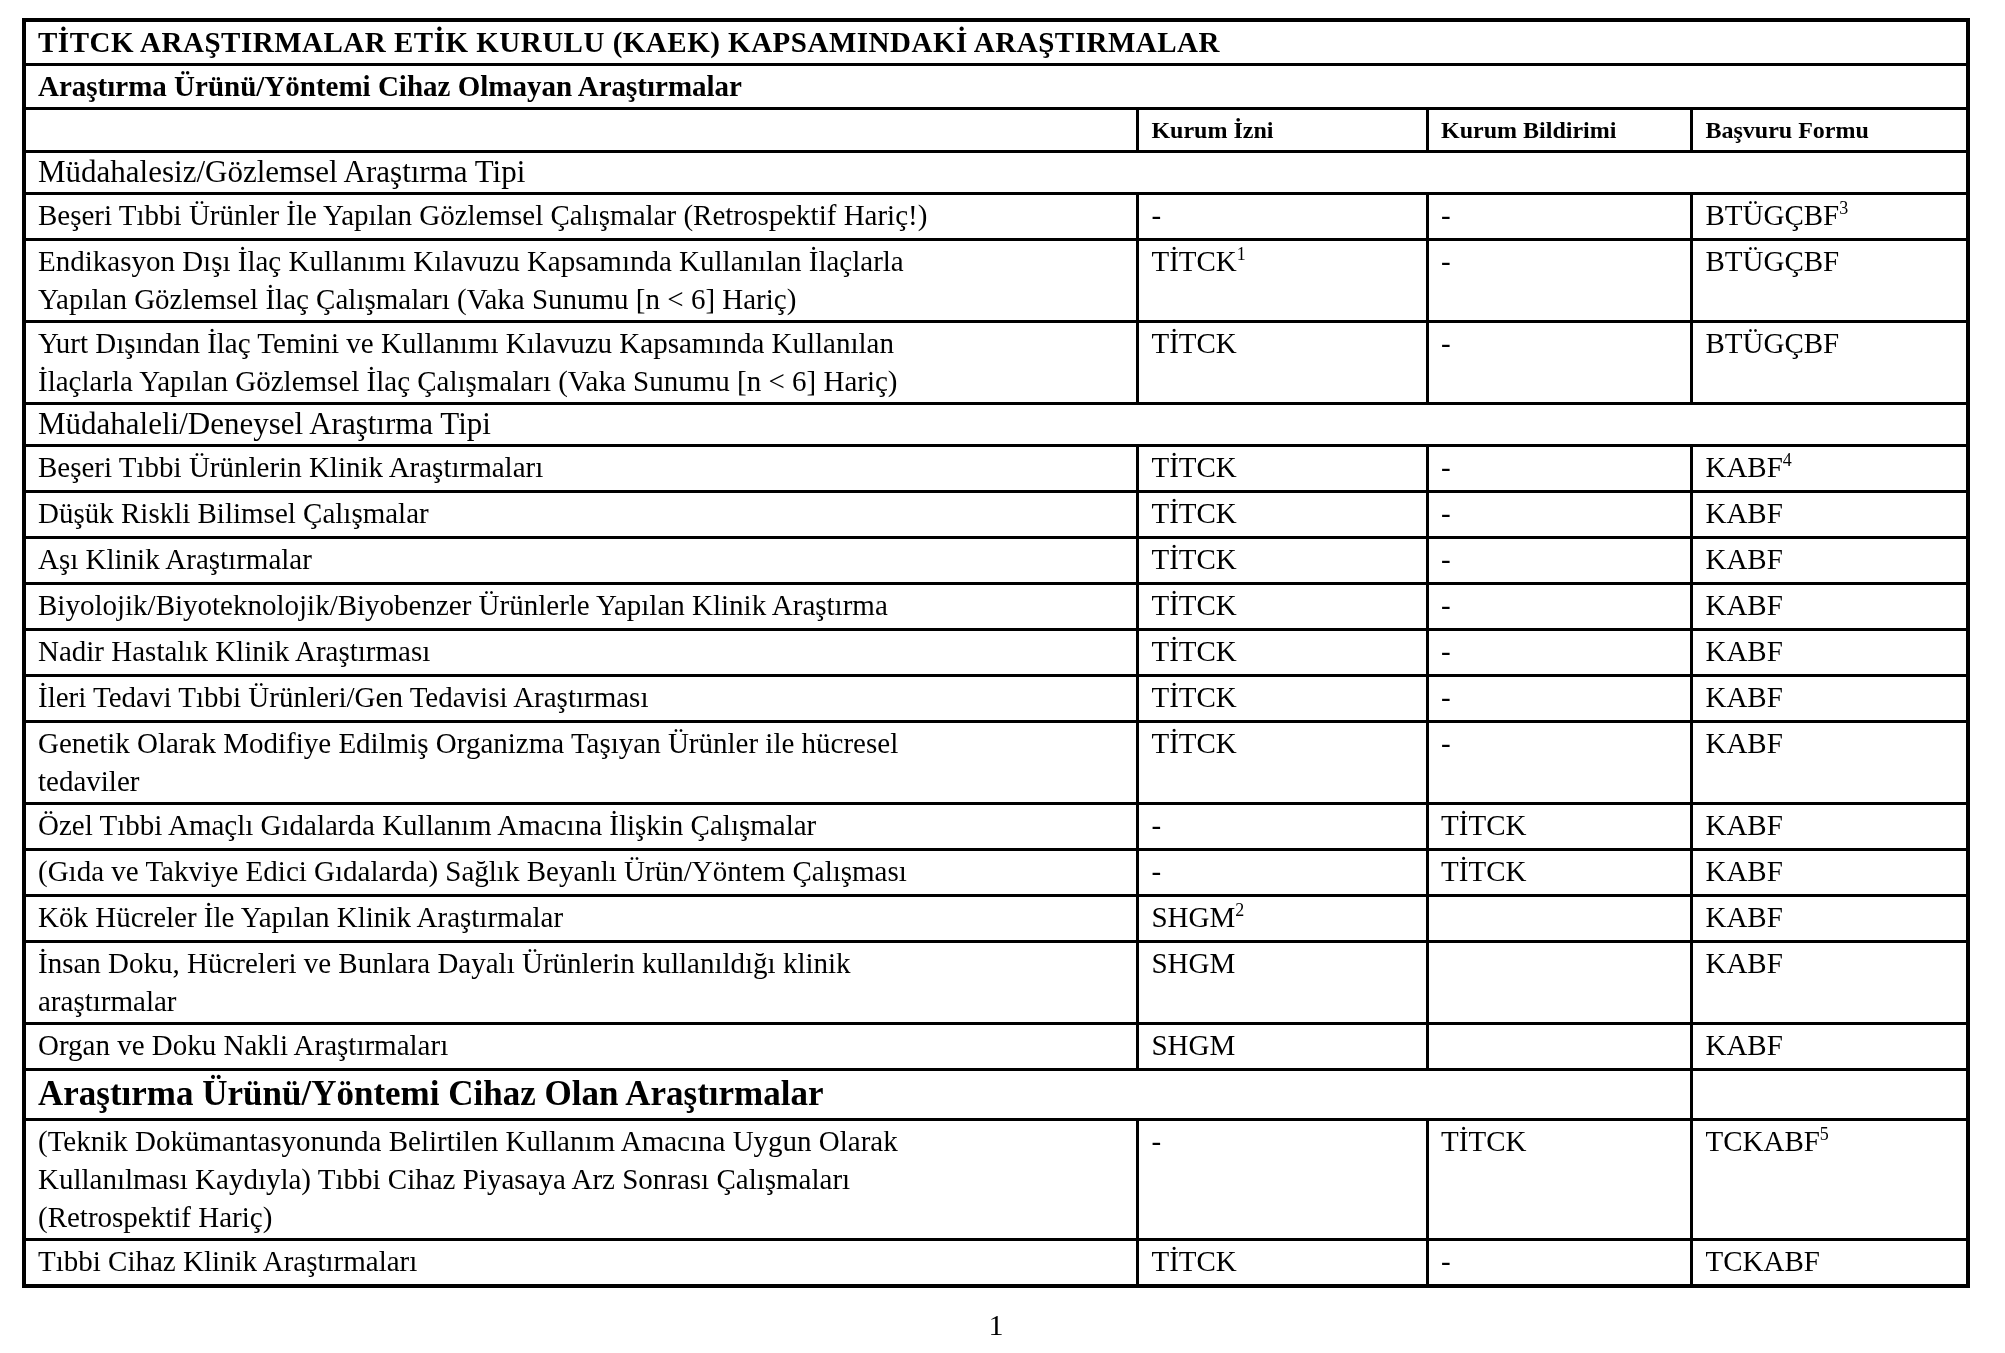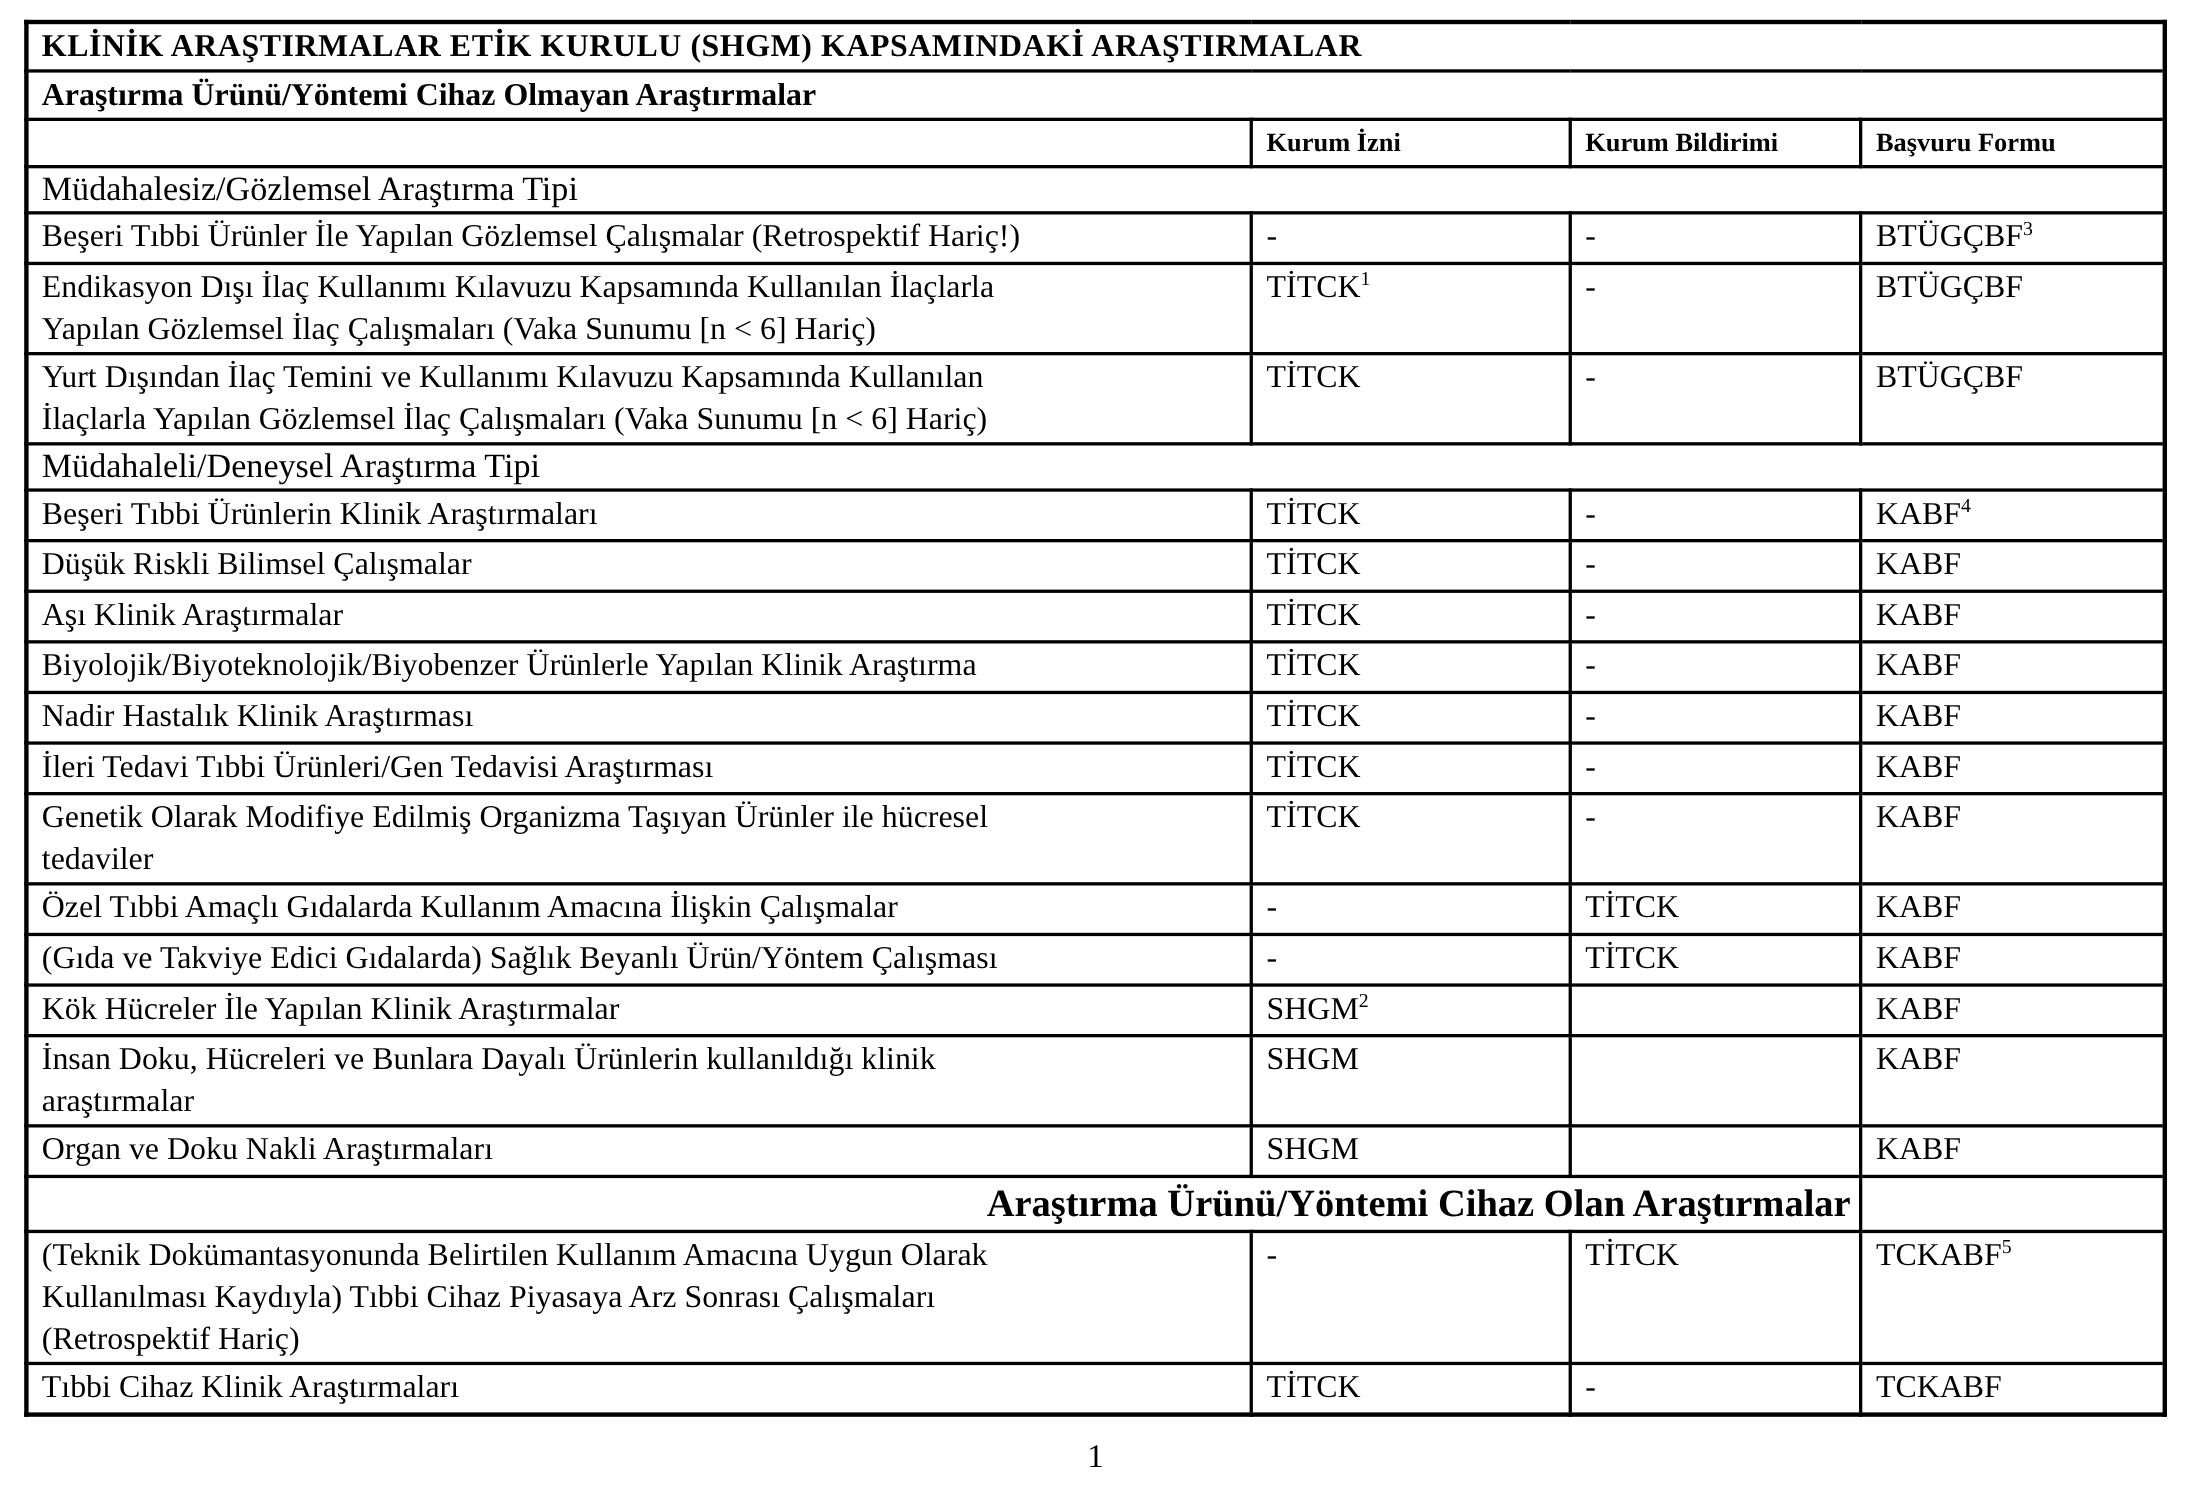--- a/index.html
+++ b/index.html
@@ -71,21 +71,21 @@
     font-size: 31px;
     height: 36px;
     line-height: 36px;
     vertical-align: middle;
   }
   tr.section-center td.sc-label {
     font-weight: bold;
     font-size: 35px;
     line-height: 44px;
     height: 44px;
-    text-align: right;
+    text-align: left;
     vertical-align: middle;
   }
   tr.data-row td {
     height: 40px;
   }
   sup {
     font-size: 62%;
     line-height: 0;
     vertical-align: super;
   }
@@ -105,21 +105,21 @@
 
   <table class="kaek">
     <colgroup>
       <col style="width: 57.3%">
       <col style="width: 14.9%">
       <col style="width: 13.6%">
       <col style="width: 14.2%">
     </colgroup>
     <tbody>
       <tr>
-        <td class="t-title" colspan="4">KLİNİK ARAŞTIRMALAR ETİK KURULU (SHGM) KAPSAMINDAKİ ARAŞTIRMALAR</td>
+        <td class="t-title" colspan="4">TİTCK ARAŞTIRMALAR ETİK KURULU (KAEK) KAPSAMINDAKİ ARAŞTIRMALAR</td>
       </tr>
       <tr>
         <td class="t-subtitle" colspan="4">Araştırma Ürünü/Yöntemi Cihaz Olmayan Araştırmalar</td>
       </tr>
       <tr class="col-head">
         <td></td>
         <td>Kurum İzni</td>
         <td>Kurum Bildirimi</td>
         <td>Başvuru Formu</td>
       </tr>

